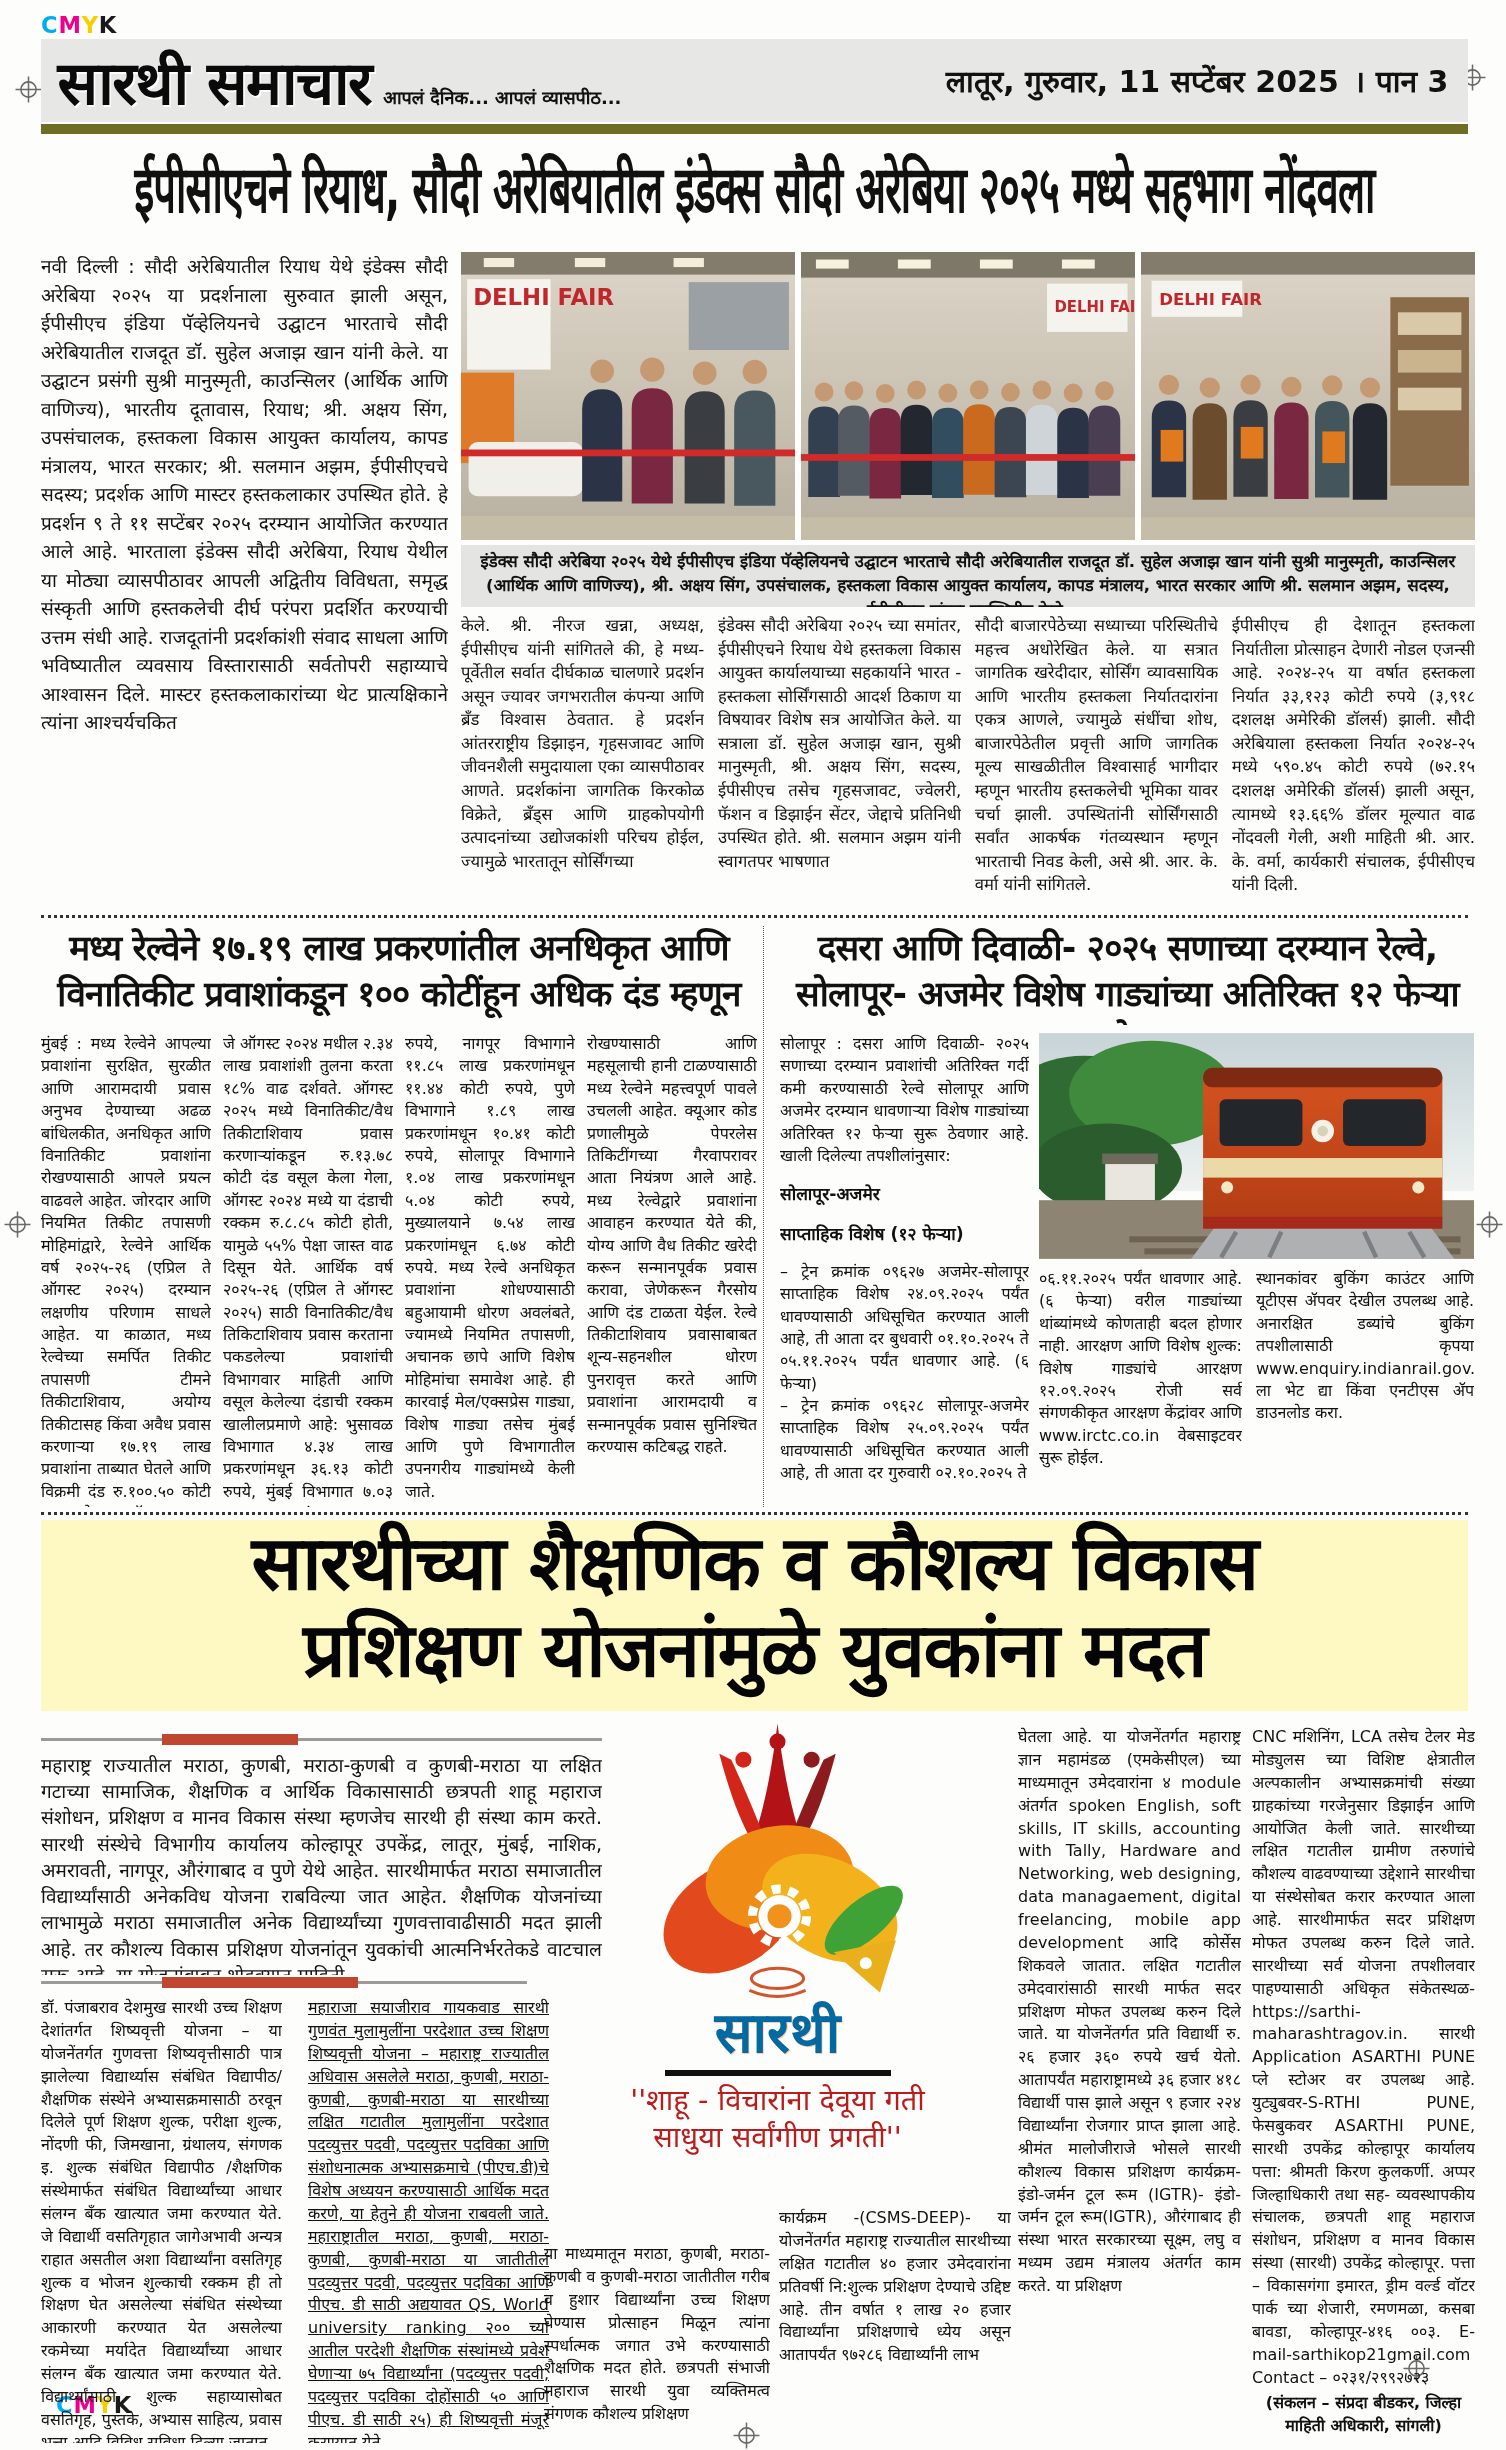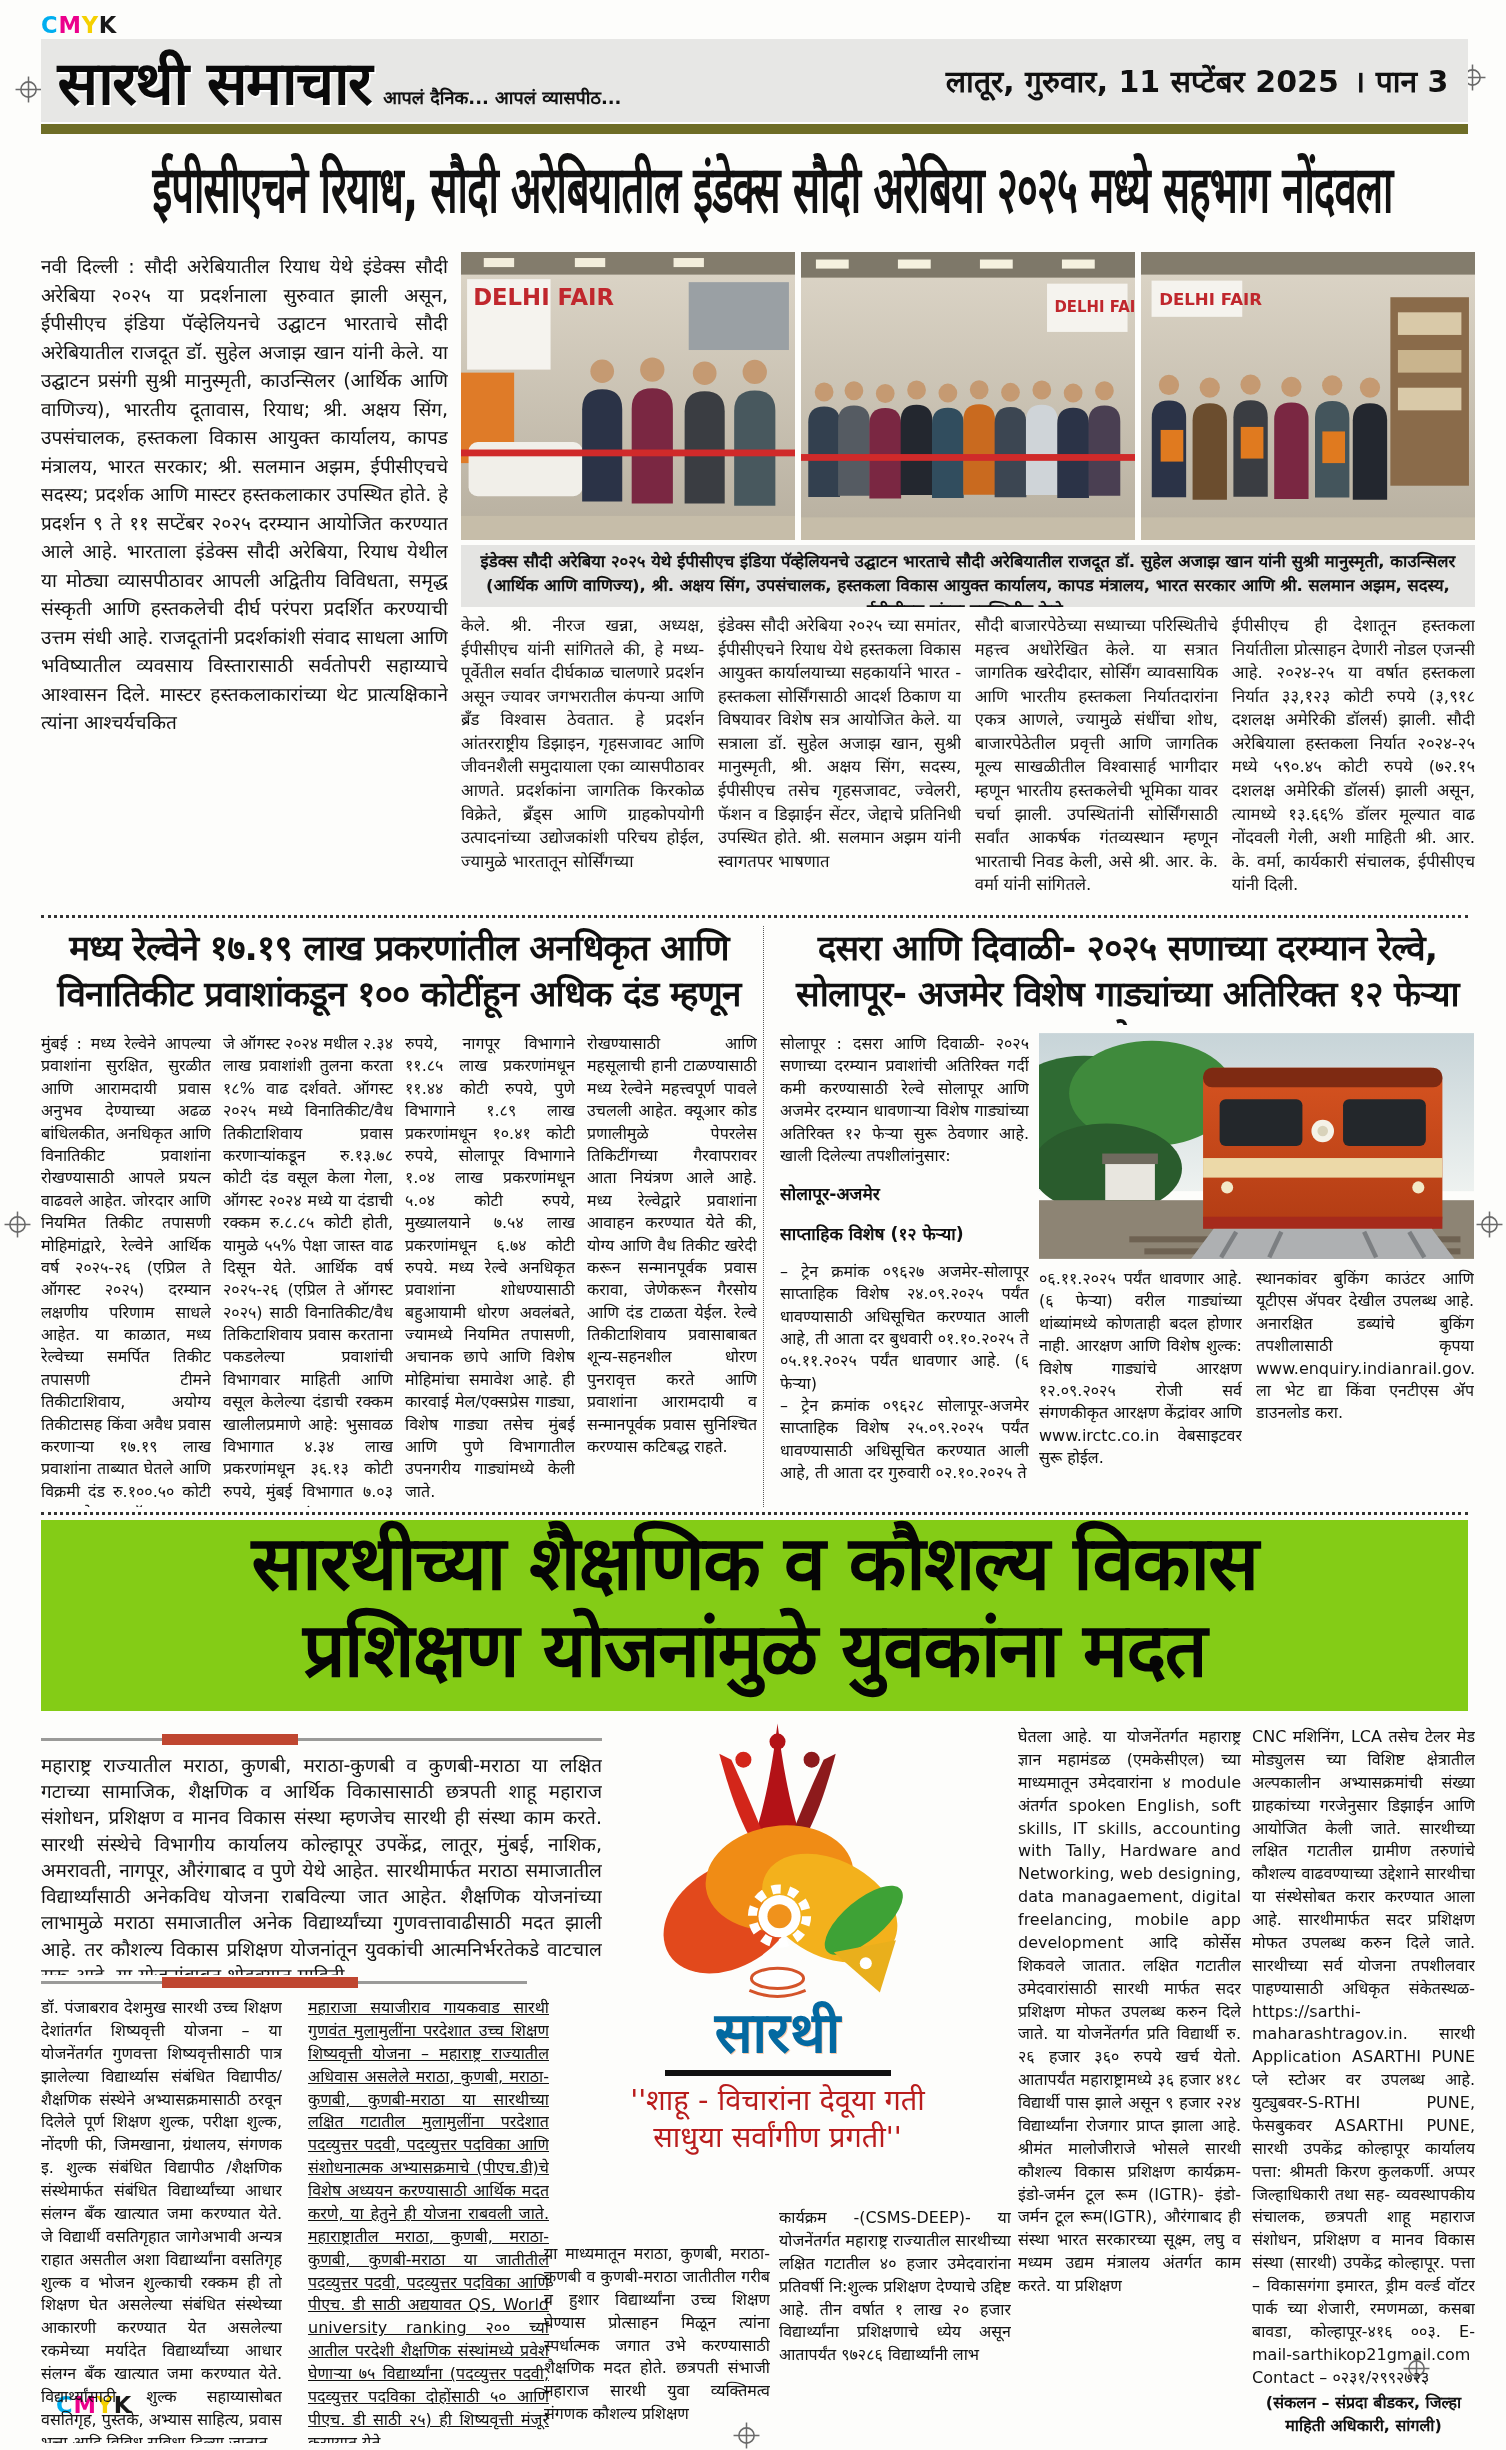--- a/index.html
+++ b/index.html
@@ -15,21 +15,21 @@
   
   .masthead{left:41px;top:39px;width:1427px;height:83px;background:#e7e7e5;display:flex;align-items:center;text-align:right;}
   .mast-title{font-size:60px;font-weight:900;margin-left:16.6px;letter-spacing:-1.5px;color:#0a0a0a;
               text-shadow:1.5px 1.5px 0 #ffffff;white-space:nowrap;}
   .mast-tagline{font-size:18px;font-weight:700;margin:32px 0 0 12px;white-space:nowrap;}
   .sp{flex:1}
   .mast-date{font-size:30px;font-weight:900;white-space:nowrap;}
   .mast-page{font-size:30px;font-weight:900;margin:0 19.6px 0 15px;white-space:nowrap;}
   .olive{left:41px;top:124px;width:1427px;height:9.8px;background:#6e6d26;}
   
-  .headline1{left:59px;top:142px;width:1427px;height:96px;text-align:center;overflow:visible;}
+  .headline1{left:41px;top:142px;width:1427px;height:96px;text-align:center;overflow:visible;}
   .headline1 span{display:inline-block;font-size:40px;font-weight:900;white-space:nowrap;
                   transform:scaleY(1.62);transform-origin:top center;letter-spacing:-0.8px;}
   
   .col{text-align:justify;line-height:1.5;overflow:hidden;}
   .a1c1{left:41px;top:252px;width:407px;height:649px;font-size:19px;line-height:1.5;}
   .photos{left:461px;top:252px;width:1014px;height:288px;display:flex;gap:6px;}
   .photo{flex:1;position:relative;overflow:hidden;background:#c2410c;}
   .caption{left:461px;top:545px;width:1014px;height:62px;background:#e4e4e2;font-weight:700;
            font-size:16.6px;line-height:1.5;text-align:center;padding:4.5px 10.5px;box-sizing:border-box;overflow:hidden;}
   .a1cols{left:461px;top:614px;width:1014px;height:292px;display:flex;gap:13.6px;}
@@ -42,21 +42,21 @@
   .rl-cols{left:41px;top:1033px;width:716px;height:474px;display:flex;gap:12px;}
   .rl-cols .col{flex:1;font-size:16px;line-height:1.4;}
   .vdiv{left:763px;top:926px;height:581px;border-left:1.5px dotted #555;width:0;}
   .rh-right{left:780px;top:926px;width:695px;height:99px;overflow:hidden;}
   .rr-intro{left:780px;top:1033px;width:249px;height:474px;font-size:16px;line-height:1.4;}
   .rr-sub{font-weight:900;text-align:left;font-size:17.3px;margin:15px 0;}
   .trainbox{left:1039px;top:1033px;width:435px;height:226px;overflow:hidden;}
   .rr-c1{left:1039px;top:1268px;width:203px;height:240px;font-size:16px;line-height:1.4;}
   .rr-c2{left:1256px;top:1268px;width:218px;height:240px;font-size:16px;line-height:1.4;}
   
-  .banner{left:41px;top:1520px;width:1427px;height:191px;background:#84cc16;text-align:center;}
+  .banner{left:41px;top:1520px;width:1427px;height:191px;background:#fef9c3;text-align:center;}
   .banner div{font-size:75px;font-weight:900;line-height:1.16;letter-spacing:-1.5px;color:#050505;}
   
   .rule{background:#9a9a98;height:3px;}
   .rule .red{position:absolute;top:-3.8px;height:10.5px;background:#bf4630;}
   .r1{left:41px;top:1738px;width:561px;}
   .r2{left:41px;top:1981px;width:486px;}
   .s-intro{left:41px;top:1752px;width:561px;height:223px;font-size:19px;line-height:1.38;text-align:justify;overflow:hidden;}
   .bcol{font-size:16px;line-height:1.43;text-align:justify;overflow:hidden;}
   .bc1{left:41px;top:1997px;width:241px;height:446px;}
   .bc2{left:308px;top:1997px;width:241px;height:446px;text-decoration:underline;}

